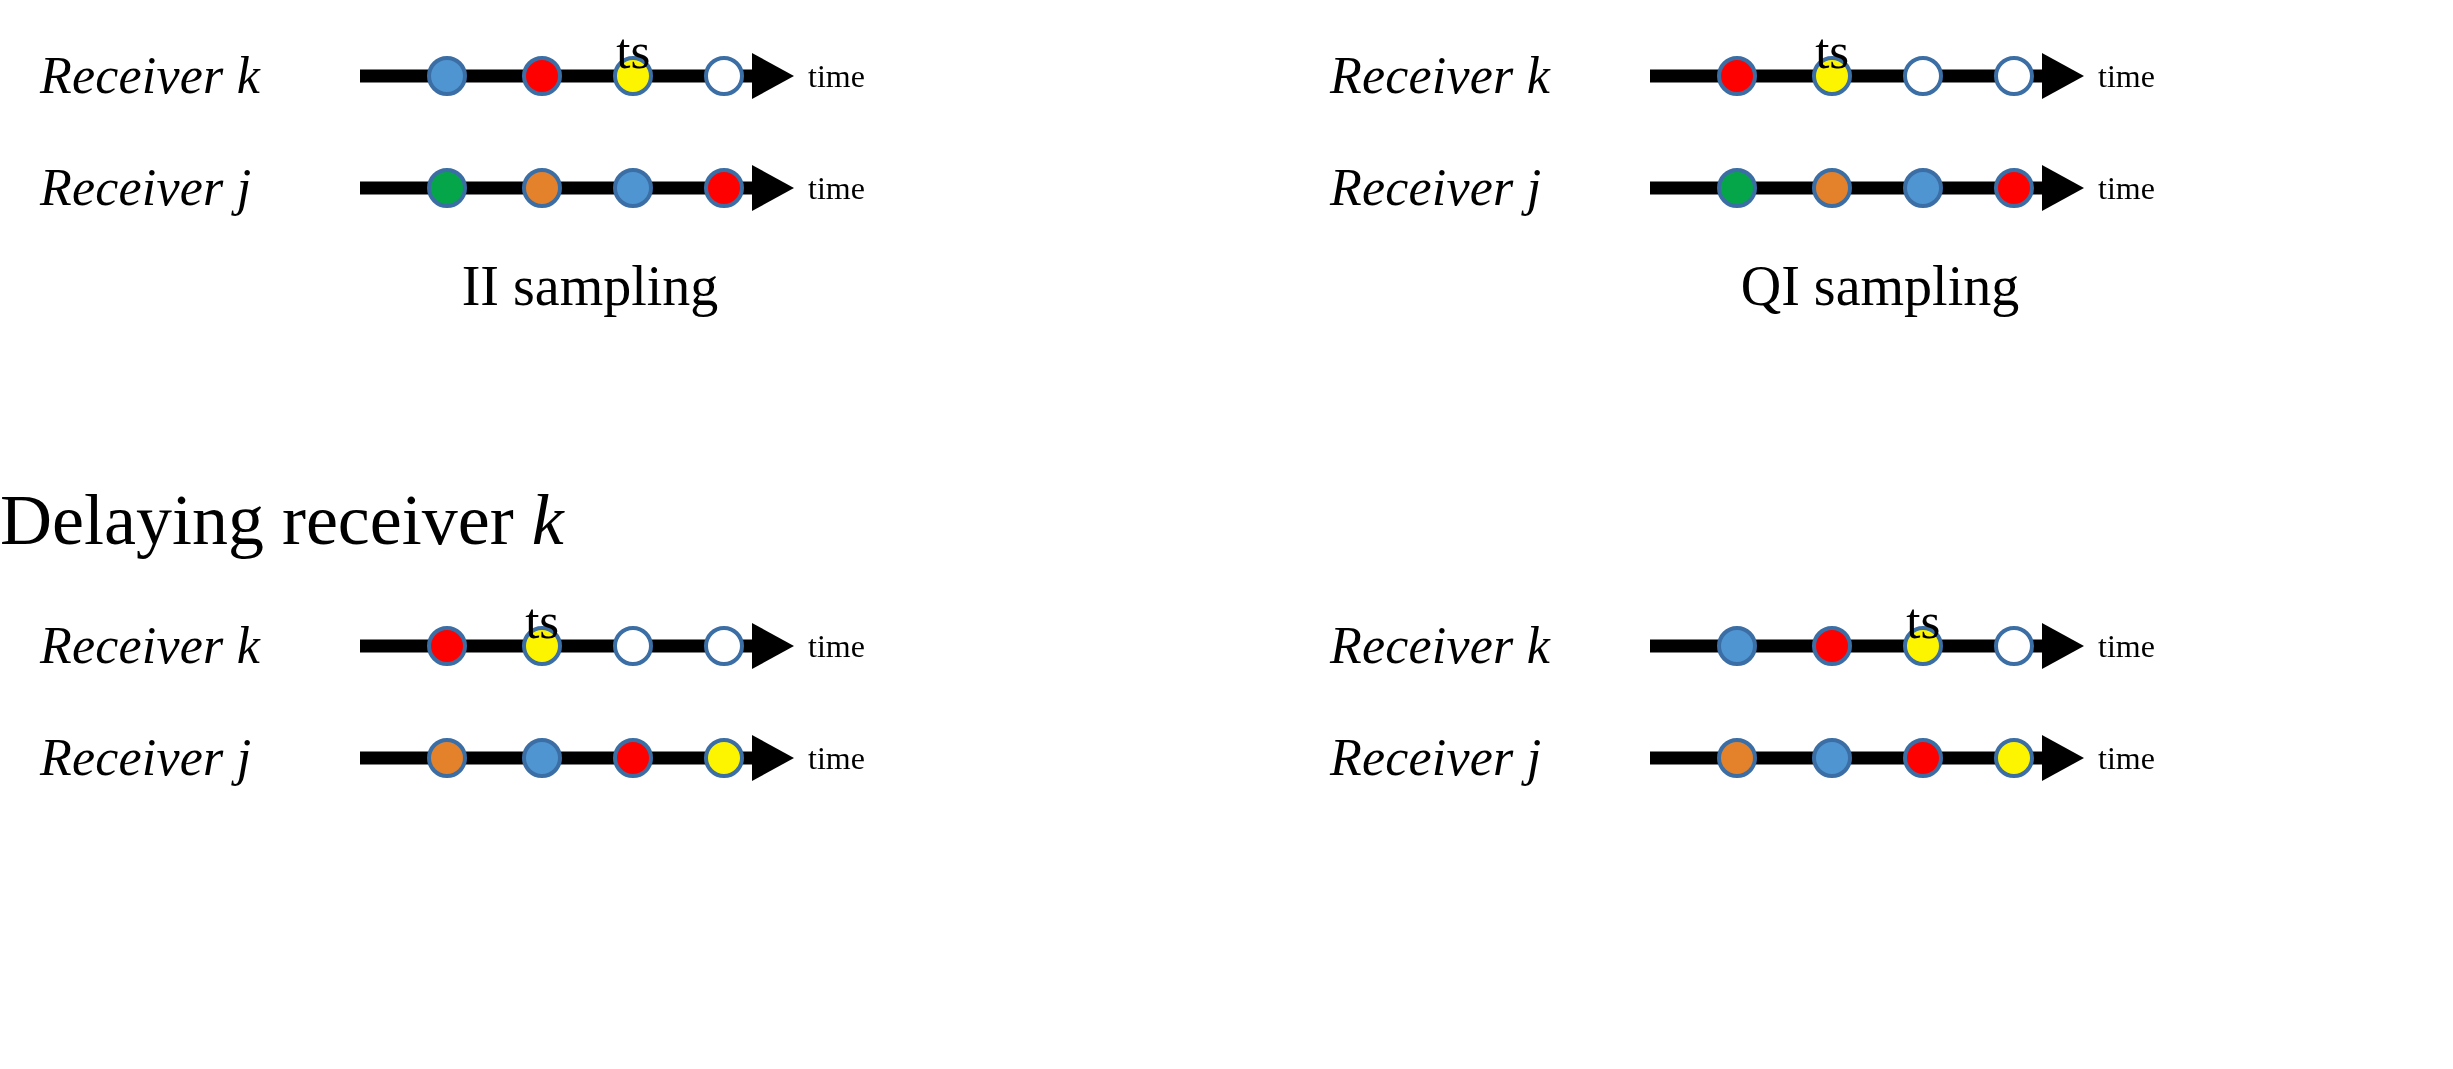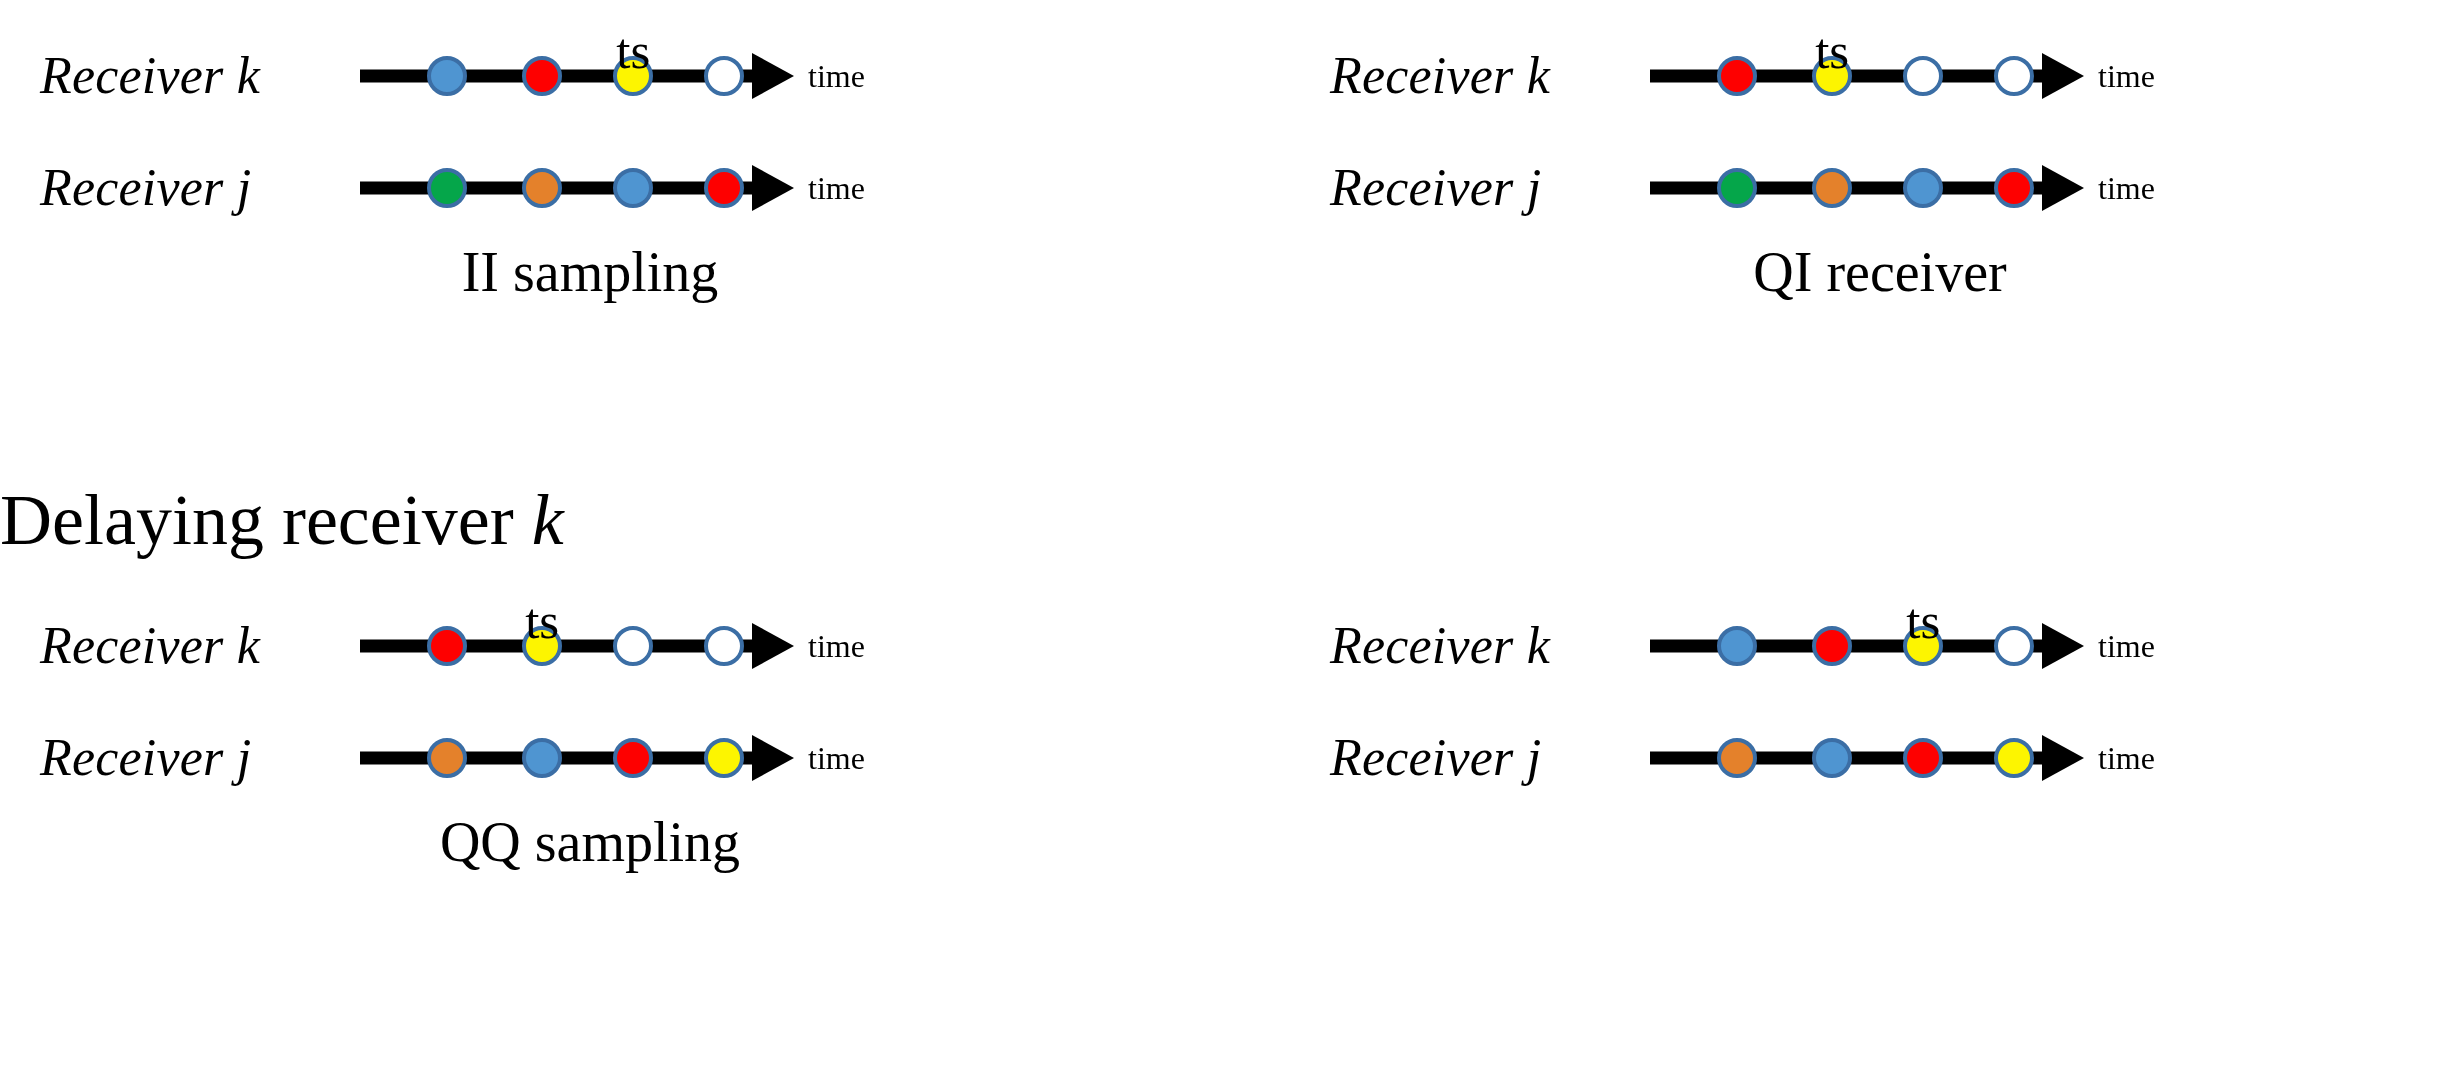--- a/index.html
+++ b/index.html
@@ -107,20 +107,21 @@
     position: absolute;
     top: 6px;
     transform: translateX(-50%);
     font-size: 51px;
     line-height: 1;
     white-space: nowrap;
   }
 
   
   .panel-caption {
+    margin-top: 14px;
     margin-left: 330px;
     width: 460px;
     text-align: center;
     font-size: 56px;
     line-height: 1;
     white-space: nowrap;
   }
 
   
   .center-title {
@@ -190,21 +191,21 @@
         <div class="axis-wrap">
           <div class="axis-line"></div>
           <div class="axis-arrow"></div>
           <div class="axis-time-label">time</div>
           <div class="marker" style="left: 87.12px; background: rgb(5, 166, 74); border-color: rgb(59, 110, 165);"></div>
           <div class="marker" style="left: 182.16px; background: rgb(228, 129, 43); border-color: rgb(59, 110, 165);"></div>
           <div class="marker" style="left: 273.24px; background: rgb(79, 149, 209); border-color: rgb(59, 110, 165);"></div>
           <div class="marker" style="left: 364.32px; background: rgb(254, 0, 0); border-color: rgb(59, 110, 165);"></div>
         </div>
       </div>
-      <div class="panel-caption">QI receiver</div>
+      <div class="panel-caption">QI sampling</div>
     </div>
 
   <div class="center-title">
     <span>Delaying receiver </span><span class="ital">k</span>
   </div>
 
   <div class="panel panel-bl">
       <div class="tl-row">
         <div class="tl-label">Receiver k</div>
         <div class="axis-wrap">
@@ -223,21 +224,20 @@
         <div class="axis-wrap">
           <div class="axis-line"></div>
           <div class="axis-arrow"></div>
           <div class="axis-time-label">time</div>
           <div class="marker" style="left: 87.12px; background: rgb(228, 129, 43); border-color: rgb(59, 110, 165);"></div>
           <div class="marker" style="left: 182.16px; background: rgb(79, 149, 209); border-color: rgb(59, 110, 165);"></div>
           <div class="marker" style="left: 273.24px; background: rgb(254, 0, 0); border-color: rgb(59, 110, 165);"></div>
           <div class="marker" style="left: 364.32px; background: rgb(253, 245, 0); border-color: rgb(59, 110, 165);"></div>
         </div>
       </div>
-      <div class="panel-caption">QQ sampling</div>
     </div>
 
   <div class="panel panel-br">
       <div class="tl-row">
         <div class="tl-label">Receiver k</div>
         <div class="axis-wrap">
           <div class="axis-line"></div>
           <div class="axis-arrow"></div>
           <div class="axis-time-label">time</div>
           <div class="marker" style="left: 87.12px; background: rgb(79, 149, 209); border-color: rgb(59, 110, 165);"></div>

